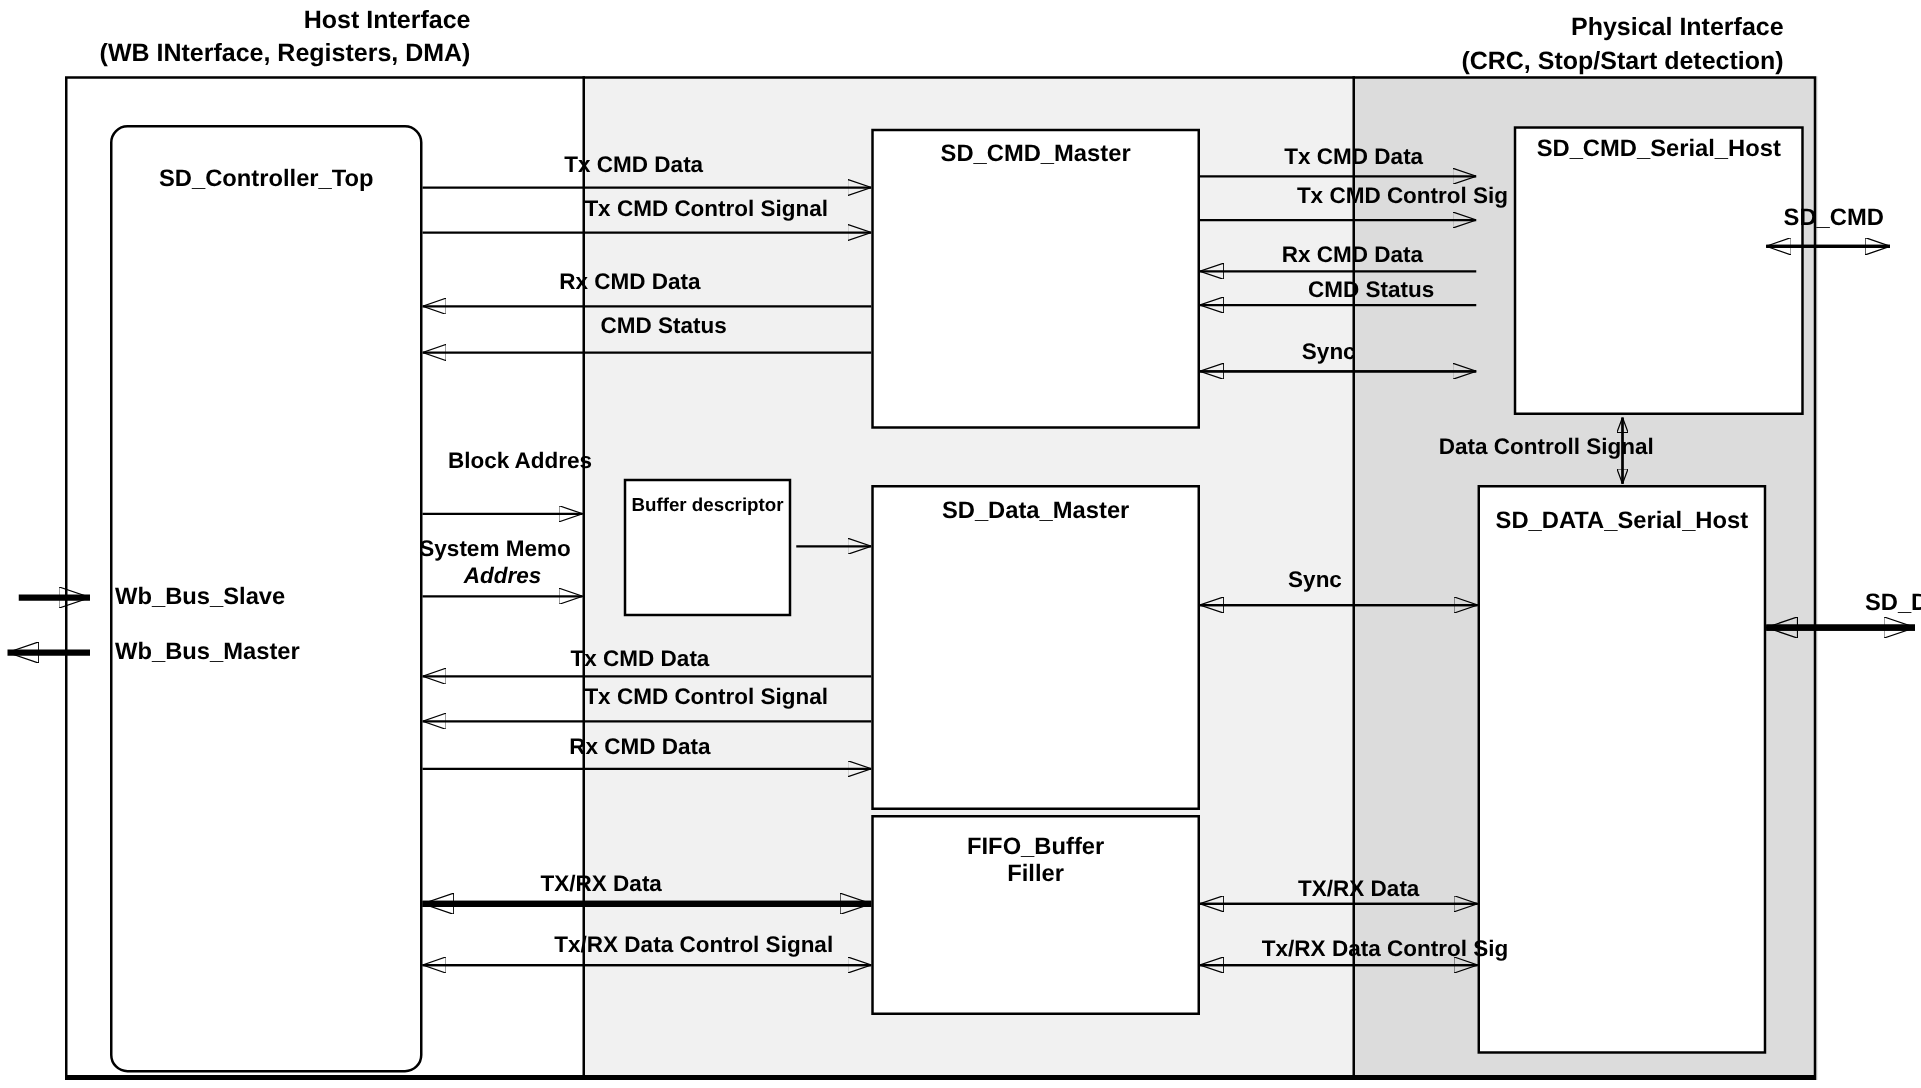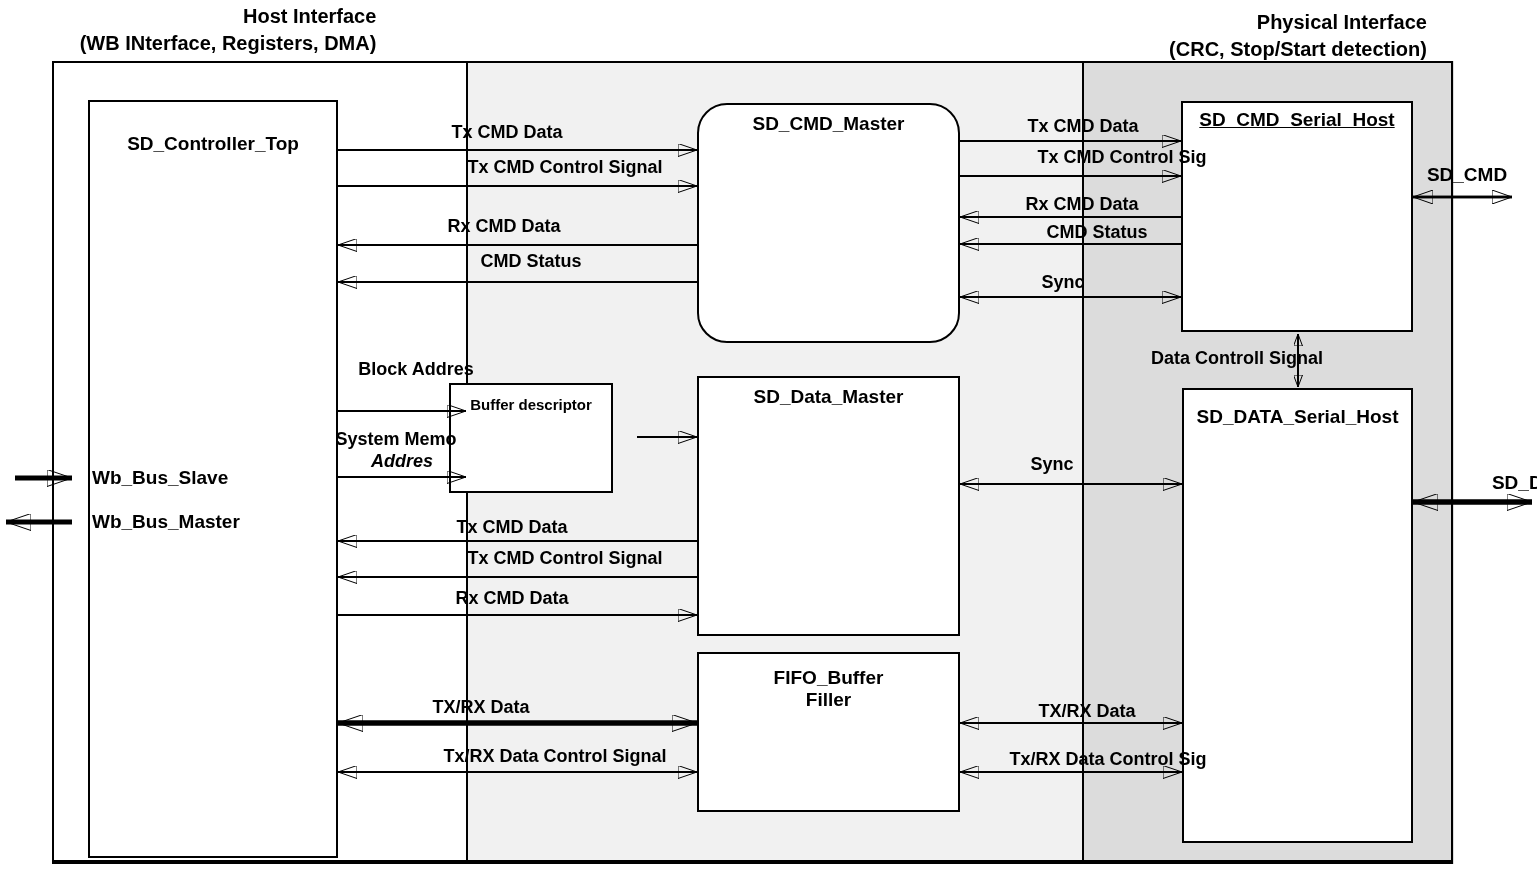--- a/index.html
+++ b/index.html
@@ -34,37 +34,37 @@
 
   <div class="hdr" style="left:228px;top:3px;">
     <div>Host Interface</div>
     <div>(WB INterface, Registers, DMA)</div>
   </div>
   <div class="hdr" style="left:1298px;top:9px;">
     <div>Physical Interface</div>
     <div>(CRC, Stop/Start detection)</div>
   </div>
 
-  <div class="blk" style="left:88px;top:100px;width:250px;height:758px;">
+  <div class="blk" style="left:88px;top:100px;width:250px;height:758px;border-radius:14px;">
     <div class="blk-title" style="padding-top:31px;">SD_Controller_Top</div>
   </div>
-  <div class="blk" style="left:449px;top:383px;width:164px;height:110px;">
+  <div class="blk" style="left:499px;top:383px;width:134px;height:110px;">
     <div class="blk-title" style="padding-top:11px;font-size:15px;">Buffer descriptor</div>
   </div>
-  <div class="blk" style="left:697px;top:103px;width:263px;height:240px;border-radius:30px;">
+  <div class="blk" style="left:697px;top:103px;width:263px;height:240px;">
     <div class="blk-title" style="padding-top:8px;">SD_CMD_Master</div>
   </div>
-  <div class="blk" style="left:697px;top:376px;width:263px;height:260px;">
+  <div class="blk" style="left:697px;top:388px;width:263px;height:260px;">
     <div class="blk-title" style="padding-top:8px;">SD_Data_Master</div>
   </div>
   <div class="blk" style="left:697px;top:652px;width:263px;height:160px;">
     <div class="blk-title" style="padding-top:13px;">FIFO_Buffer</div>
     <div class="blk-title">Filler</div>
   </div>
-  <div class="blk" style="left:1181px;top:101px;width:232px;height:231px;text-decoration:underline;">
+  <div class="blk" style="left:1211px;top:101px;width:232px;height:231px;">
     <div class="blk-title" style="padding-top:6px;">SD_CMD_Serial_Host</div>
   </div>
   <div class="blk" style="left:1182px;top:388px;width:231px;height:455px;">
     <div class="blk-title" style="padding-top:16px;">SD_DATA_Serial_Host</div>
   </div>
 
   <svg class="wires" viewBox="0 0 1537 870">
     <defs>
       <marker id="ah" markerUnits="userSpaceOnUse" markerWidth="19" markerHeight="13" refX="19" refY="6.5" orient="auto">
         <path d="M0,0 L19,6.5 L0,13 z" fill="#000" stroke="none"></path>

